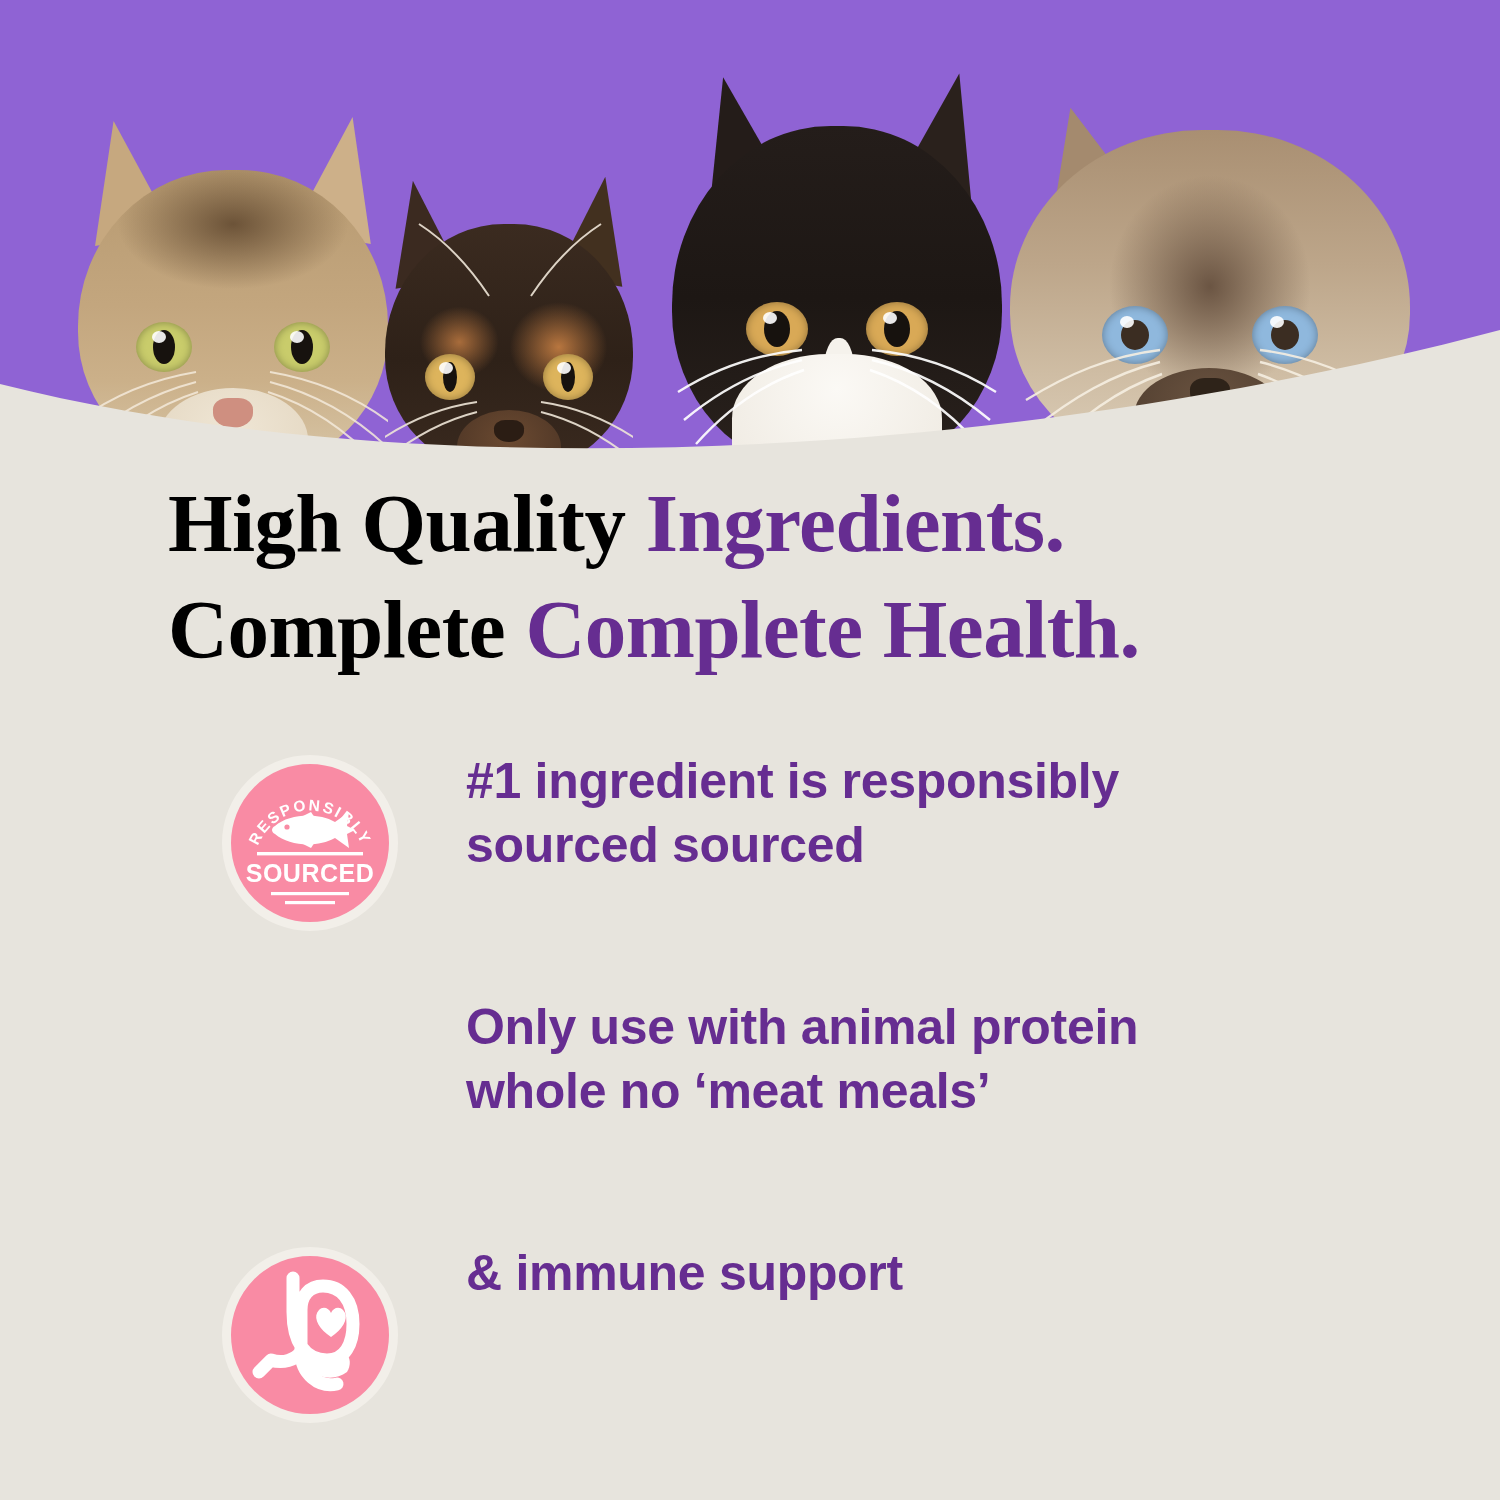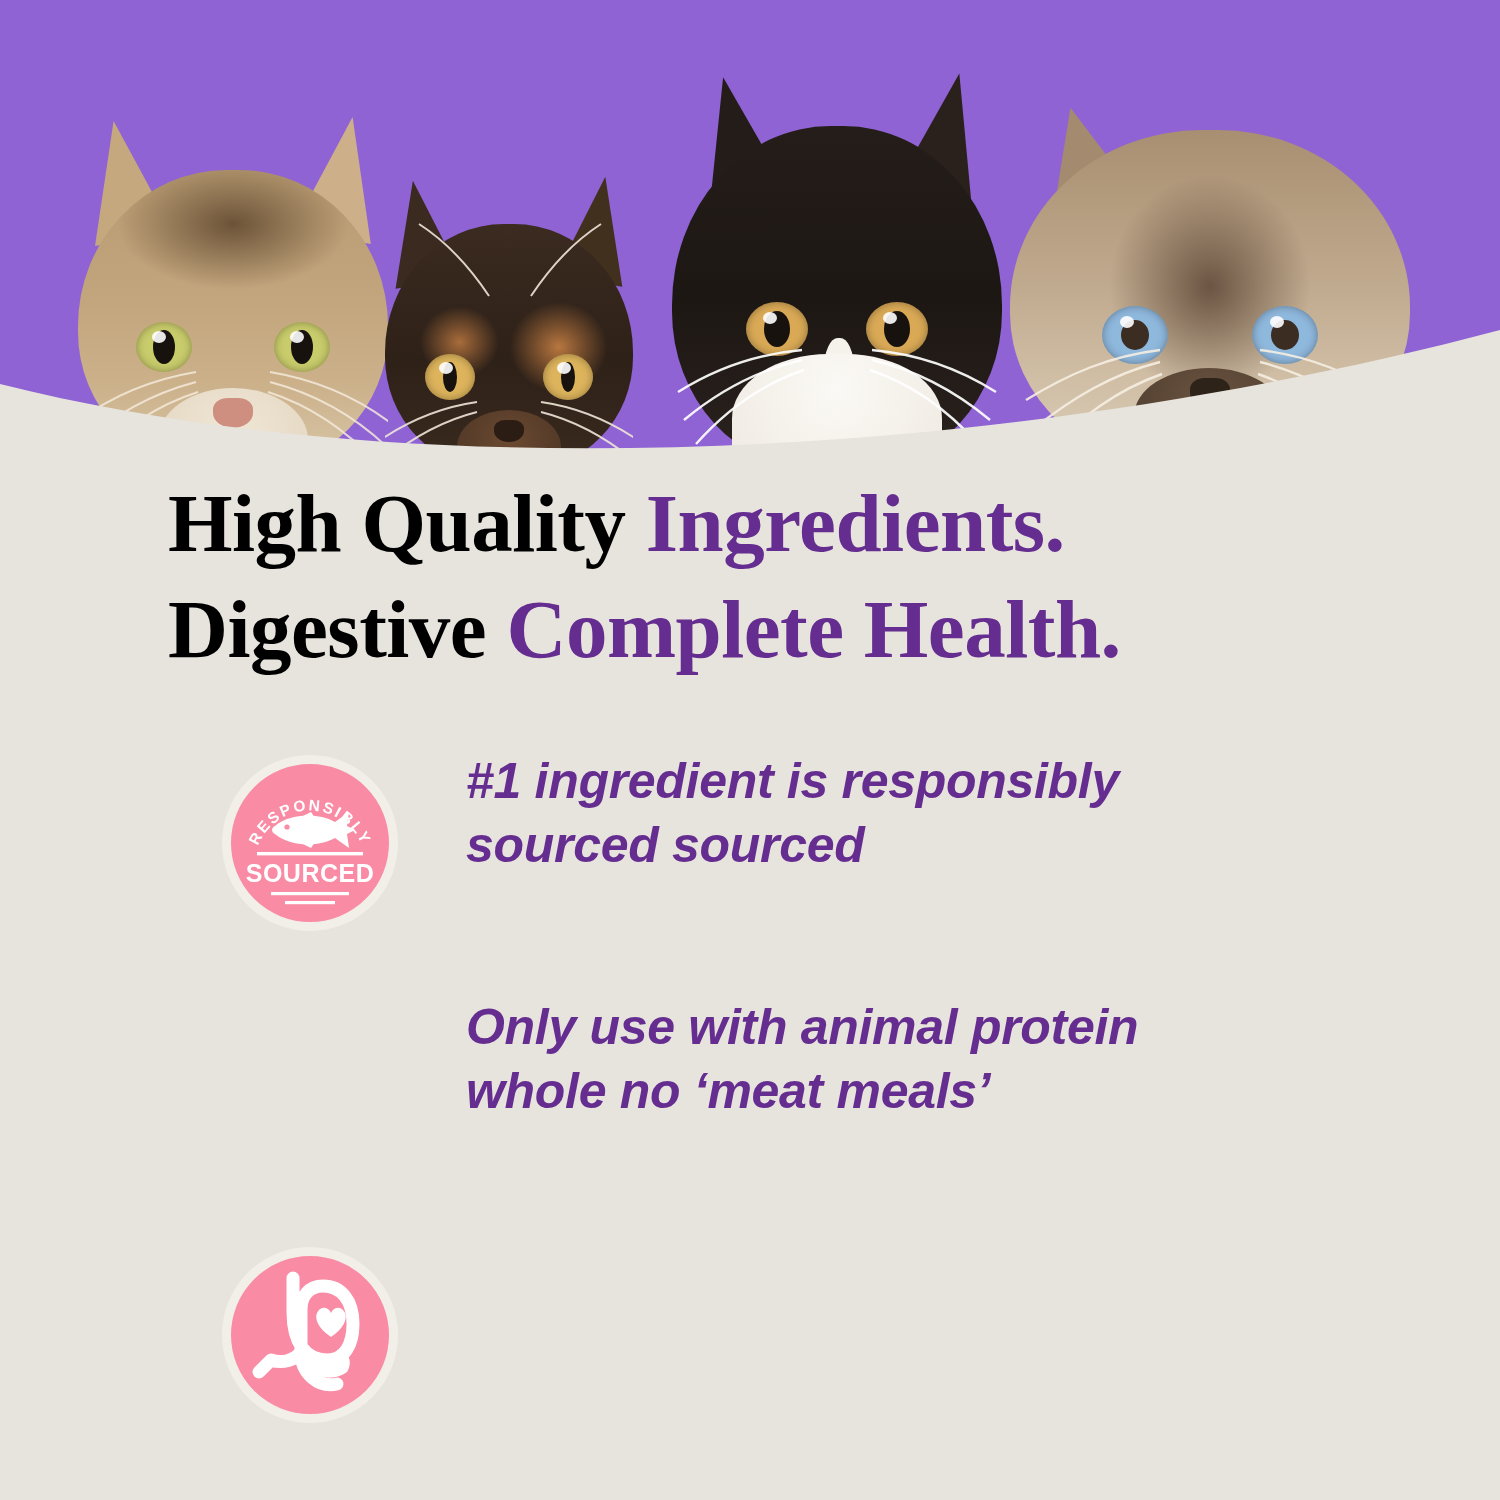--- a/index.html
+++ b/index.html
@@ -235,21 +235,20 @@
     position: absolute;
     left: 466px;
     top: -6px;
     width: 870px;
     color: #662d91;
     font-family: "Liberation Sans", sans-serif;
     font-weight: bold;
     font-size: 50px;
     line-height: 1.28;
     letter-spacing: -0.3px;
-    font-style: italic;
   }
   .feature-text .ln { display: block; }
 </style>
 </head>
 <body>
 
 <div id="hero">
 
   <div class="cat" id="cat1">
     <div class="ear l"></div>
@@ -370,21 +369,21 @@
 </div>
 
 <div id="content">
 
   <div id="headline">
     <div class="headline-line">
       <span class="hl-orange">High Quality</span>
       <span class="hl-purple">Ingredients.</span>
     </div>
     <div class="headline-line">
-      <span class="hl-orange">Digestive</span>
+      <span class="hl-orange">Complete</span>
       <span class="hl-purple">Complete Health.</span>
     </div>
   </div>
 
   <div id="features">
 
     <div class="feature">
       <div class="badge">
         <svg viewBox="0 0 158 158" width="158" height="158">
           <defs>
@@ -436,17 +435,18 @@
           <path d="M62 22 L62 56 C 62 86, 74 104, 96 104 C 114 104, 122 88, 122 68
                    C 122 44, 110 30, 92 30 C 78 30, 70 40, 70 54 L70 96" fill="#ffffff" opacity="0"></path>
 
           <path d="M66 100 C 76 120, 100 128, 116 116 C 120 110, 120 100, 114 98 Z" fill="#ffffff"></path>
 
           <path d="M96 78 C 86 70, 82 60, 88 54 C 92 50, 98 52, 100 57
                    C 102 52, 108 50, 112 54 C 118 60, 114 70, 104 78 L100 81 Z" fill="#ffffff"></path>
         </svg>
       </div>
       <div class="feature-text">
+        <span class="ln">&amp; immune support</span>
       </div>
     </div>
 
   </div>
 </div>
 
 </body></html>

